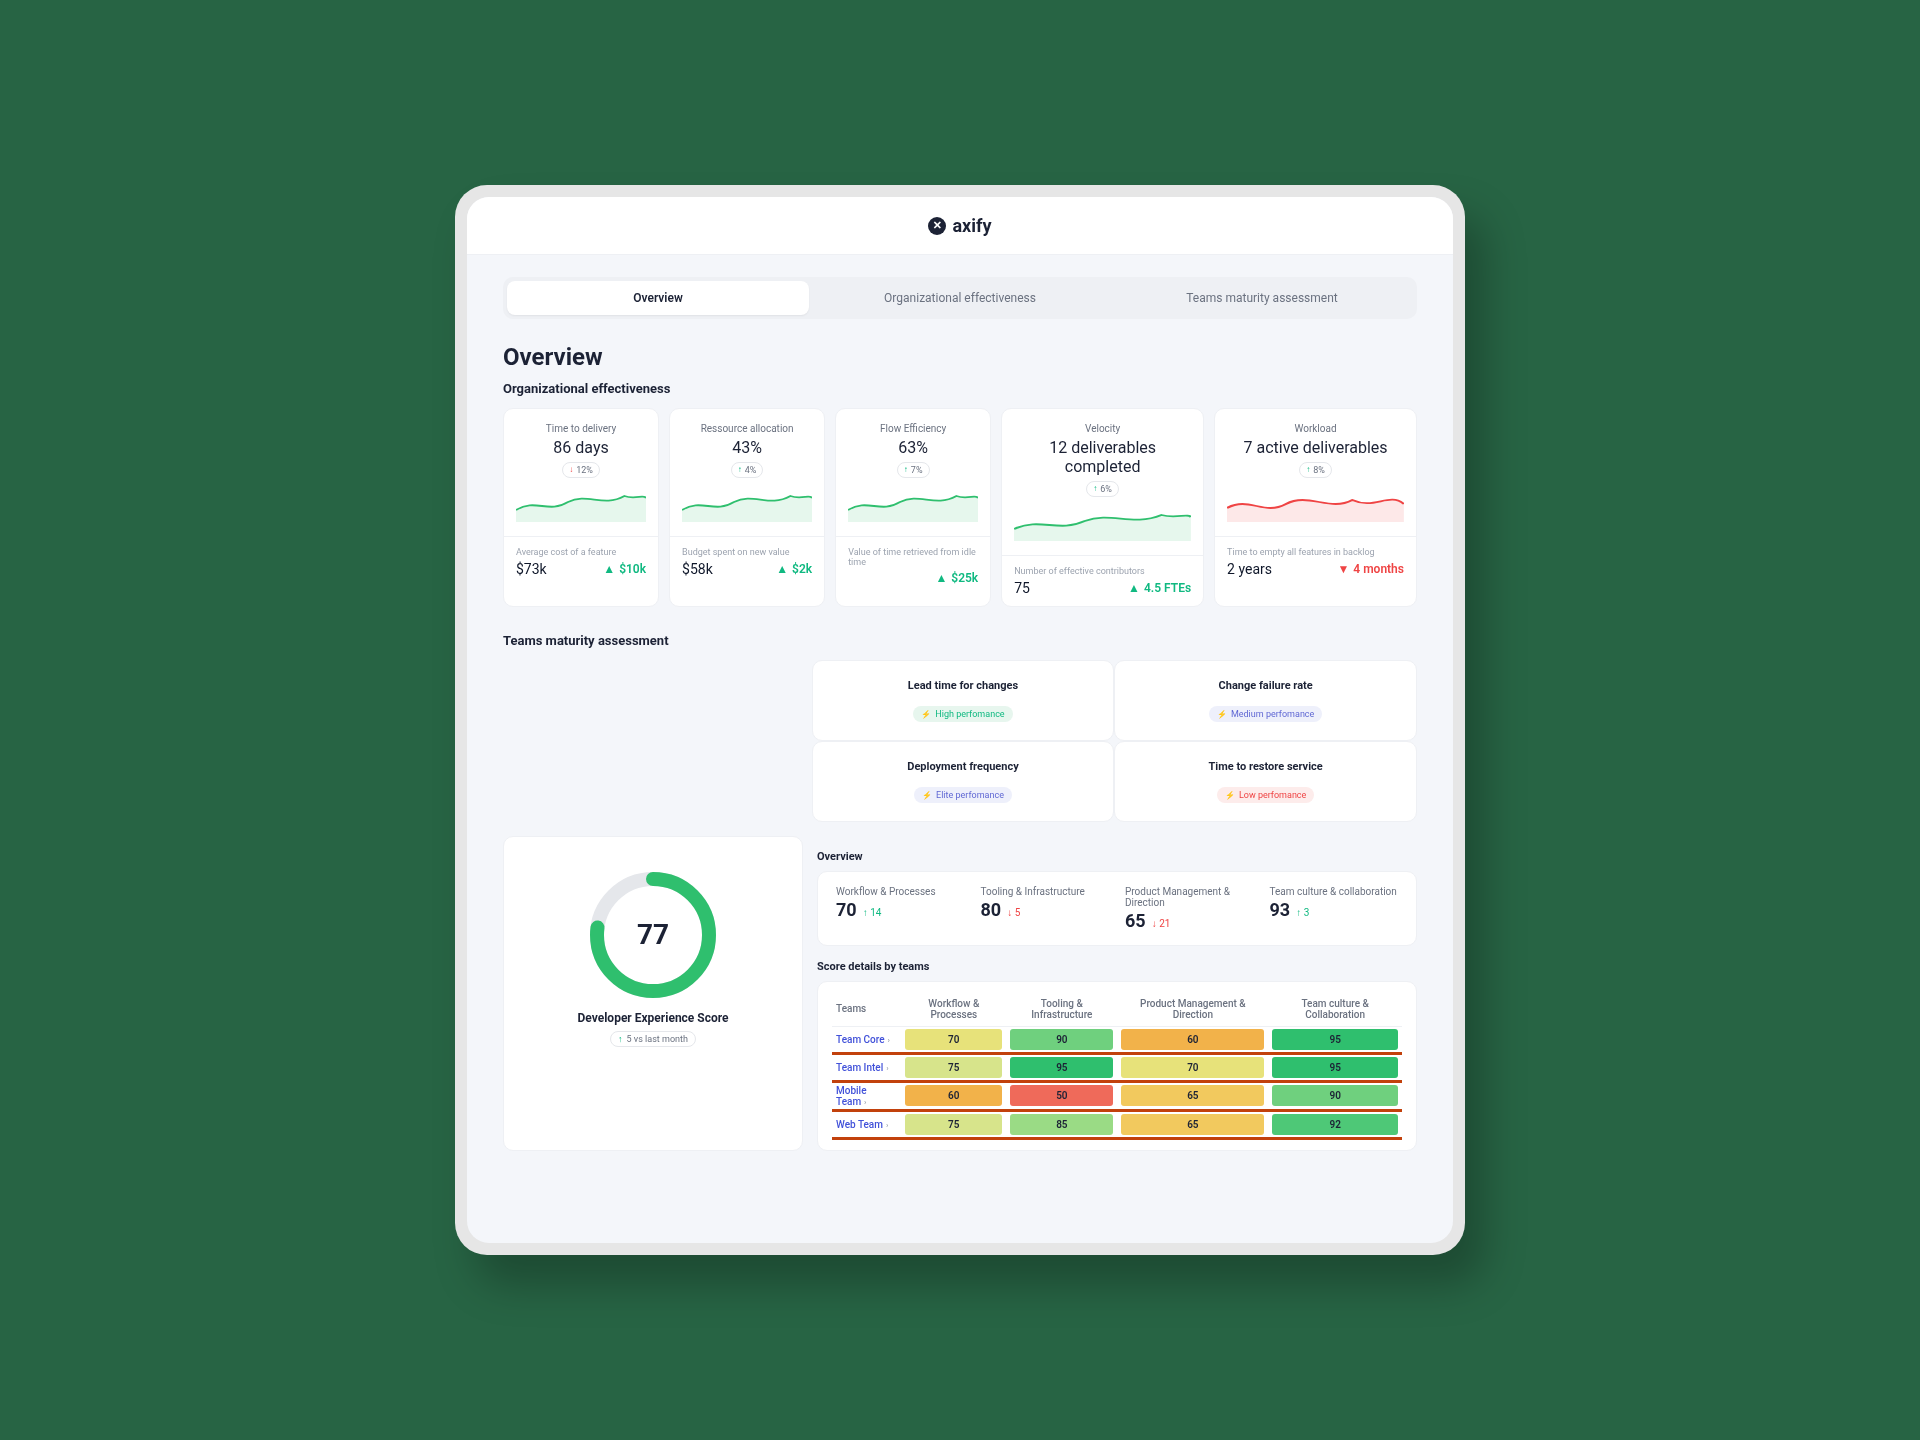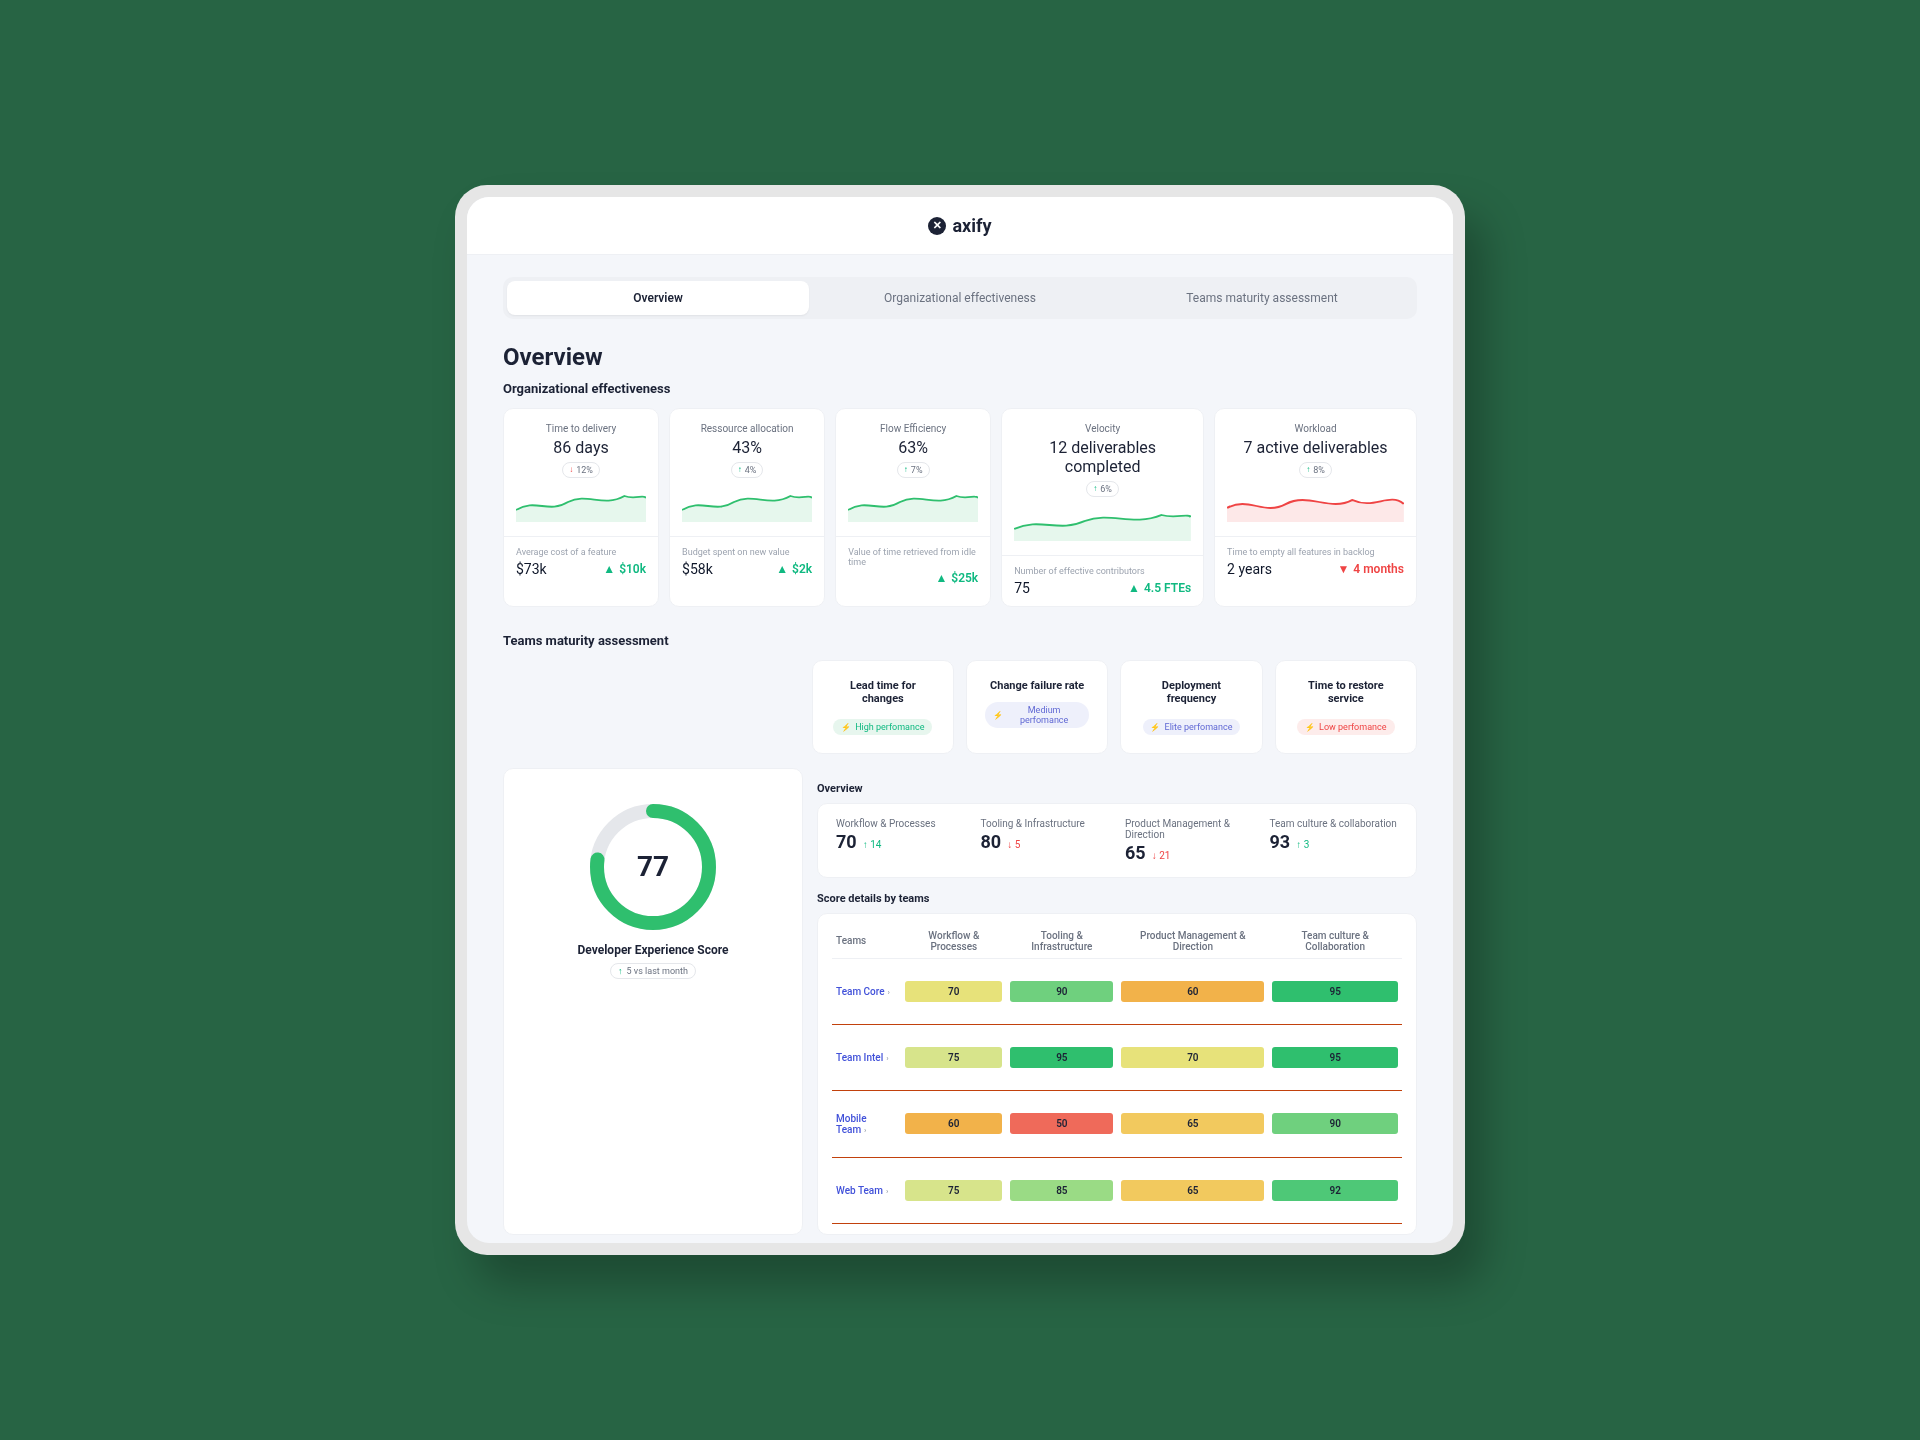--- a/index.html
+++ b/index.html
@@ -116,21 +116,21 @@
   .maturity-row { display:grid; grid-template-columns: 1fr 1fr 1fr; gap:12px; }
   .gauge-card { padding: 22px; text-align:center;}
   .gauge-wrap { position:relative; width:150px; height:90px; margin:0 auto;}
   .gauge-label{position:absolute;left:0;right:0;bottom:6px;font-size:12px;font-weight:700;color:#10b981;line-height:1.2;}
   .gauge-ttl{font-size:12px;font-weight:700;color:#1c2235;margin-top:20px;}
   .gauge-foot{display:flex;align-items:center;justify-content:center;gap:10px;margin-top:12px}
   .tiny-pill{font-size:8px;padding:2px 6px;border-radius:999px;background:#f3f4f6;color:#9ca3af;}
   .tiny-pill.green{background:#e7f6ee;color:#10b981}
   .tiny-arrow{color:#9ca3af;font-size:10px}
 
-  .small-grid{display:grid;grid-template-columns:1fr 1fr 1fr 1fr;gap:12px;}
+  .small-grid{display:grid;grid-template-columns:1fr 1fr;}
   .small-card{padding:18px;text-align:center;}
   .small-card .t{font-size:11px;font-weight:700;color:#1c2235;margin-bottom:10px}
   .perf-pill{display:inline-flex;align-items:center;gap:4px;font-size:9px;padding:3px 8px;border-radius:999px}
   .perf-pill.high{background:#e7f6ee;color:#10b981}
   .perf-pill.medium{background:#eef0fb;color:#6068d4}
   .perf-pill.elite{background:#eef0fb;color:#6068d4}
   .perf-pill.low{background:#fdeceb;color:#ef4444}
   .perf-pill .ic::before{content:"⚡";font-size:8px}
 
   .devx-row{display:grid;grid-template-columns:1fr 2fr;gap:14px;margin-top:14px}
@@ -144,21 +144,21 @@
   .ovw-strip{display:grid;grid-template-columns:repeat(4,1fr);gap:16px;padding:14px 18px}
   .ovw-item .l{font-size:10px;color:#6b7280}
   .ovw-item .row{display:flex;align-items:baseline;gap:6px;margin-top:2px}
   .ovw-item .n{font-size:18px;font-weight:700;color:#1c2235}
   .ovw-item .d{font-size:10px;}
   h3{font-size:11px;font-weight:700;color:#1c2235;margin:14px 0 8px}
 
   table{width:100%;border-collapse:collapse;font-size:10px}
   thead th{color:#6b7280;font-weight:500;text-align:center;padding:6px 4px;border-bottom:1px solid #eef0f4}
   thead th:first-child{text-align:left}
-  tbody td{padding:22px 4px;text-align:center;border-bottom:1px solid #c2410c}
+  tbody td{padding:2px 4px;text-align:center;border-bottom:3px solid #c2410c}
   tbody td:first-child{text-align:left;}
   .team-link{color:#4151d9;font-weight:500;cursor:pointer}
   .team-link .chev{color:#9ca3af;margin-left:3px;font-size:8px}
   .hm{display:block;padding:5px 0;border-radius:3px;font-weight:600;color:#1c2235}
 </style>
 </head>
 <body>
 
 <div class="device-frame">
 <div class="screen">

